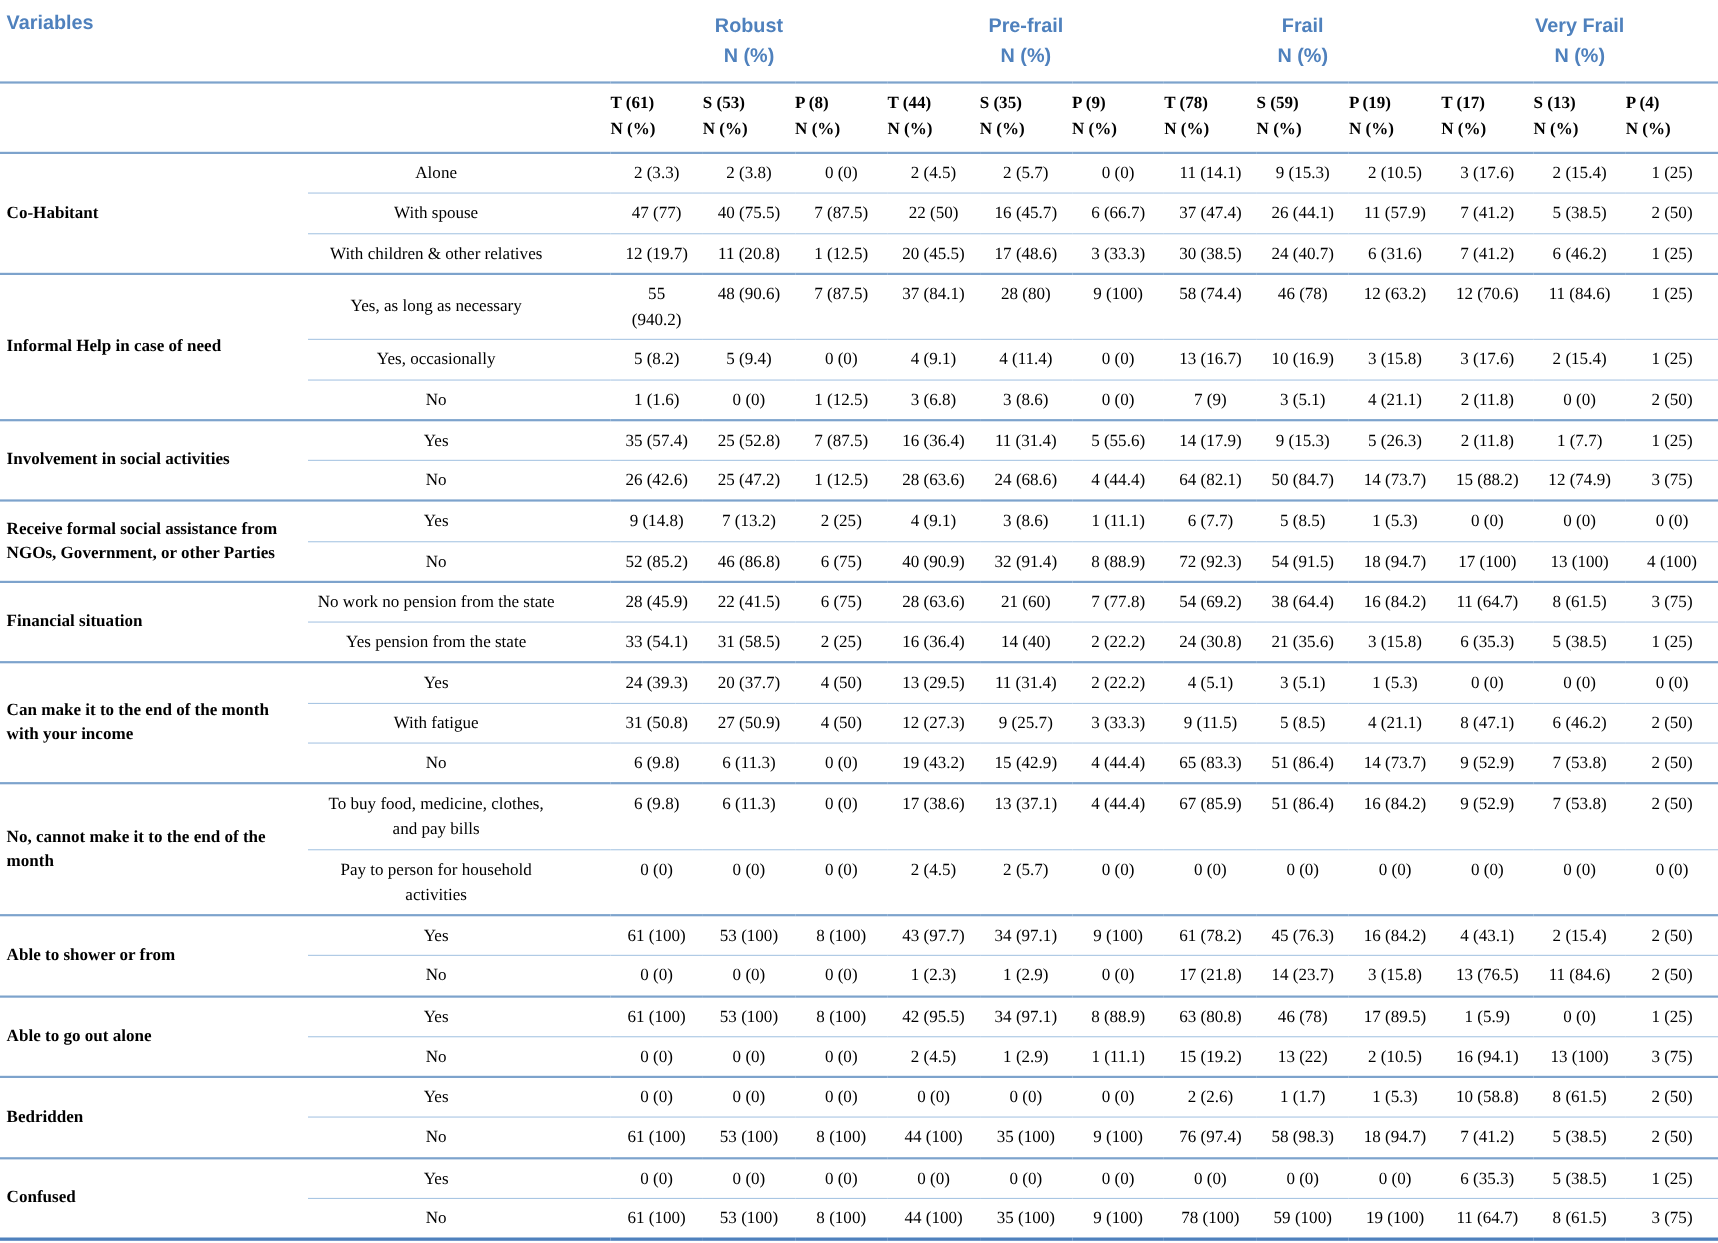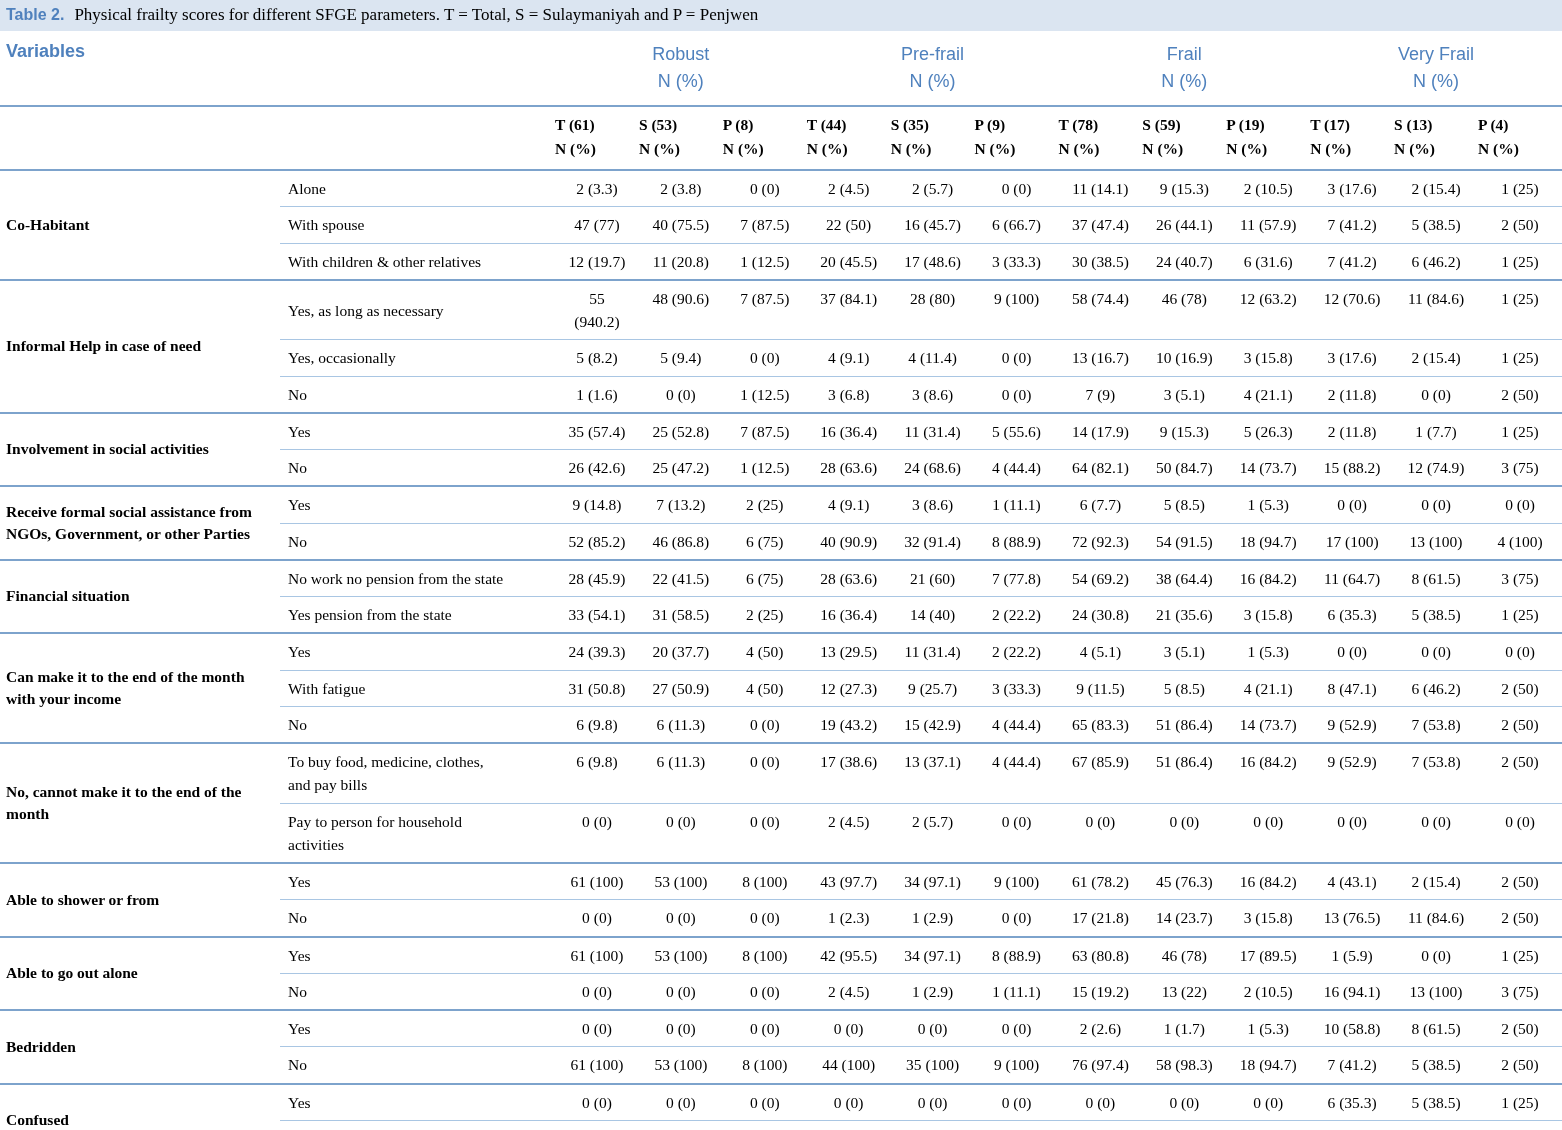--- a/index.html
+++ b/index.html
@@ -40,61 +40,58 @@
   thead th{background:#fff;}
   .vars-th{
     text-align:left;vertical-align:top;
     font-family:"Liberation Sans",sans-serif;font-weight:bold;
     color:var(--accent);font-size:18px;
     padding:10px 0 0 6px;
     margin-left:40px;
   }
   .group-th{
     text-align:center;vertical-align:top;
-    font-family:"Liberation Sans",sans-serif;font-weight:normal;
+    font-family:"Liberation Sans",sans-serif;font-weight:bold;
     color:var(--accent);font-size:18px;line-height:1.5;
     padding:10px 0 10px 0;
   }
   tr.group-header-row th{border-bottom:2px solid var(--line-group);}
 
   tr.subheader-row th{
     font-family:"Liberation Serif",serif;font-weight:bold;
     font-size:15.5px;text-align:left;vertical-align:top;
     line-height:1.55;padding:6px 0 8px 0;
     border-bottom:2px solid var(--line-group);
   }
 
   tbody th.var-cell{
     text-align:left;vertical-align:middle;
     font-family:"Liberation Serif",serif;font-weight:bold;
     font-size:15.5px;line-height:1.45;
     padding:3px 8px 3px 6px;
   }
   tbody td.sub-cell{
-    text-align:left;vertical-align:middle;
+    text-align:center;vertical-align:middle;
     font-size:15.5px;line-height:1.5;
     padding:6px 50px 6px 8px;
   }
   tbody td.val-cell{
     text-align:center;vertical-align:top;
     font-size:15.5px;line-height:1.5;
     padding:6px 12px;
   }
   tbody tr.row-sep td{border-top:1px solid var(--line-light);}
   tbody tr.section-start th,
   tbody tr.section-start td{border-top:2px solid var(--line-group);}
 </style>
 </head>
 <body>
 
 <div class="page">
 
-  <div class="caption-bar">
-    <span class="cap-label">Table 2.</span><span class="cap-text">Physical frailty scores for different SFGE parameters. T = Total, S = Sulaymaniyah and P = Penjwen</span>
-  </div>
 
   <table class="frailty-table">
     <colgroup>
       <col class="c-var">
       <col class="c-sub">
       <col span="12">
     </colgroup>
     <thead>
       <tr class="group-header-row">
         <th class="vars-th" colspan="2">Variables</th>

